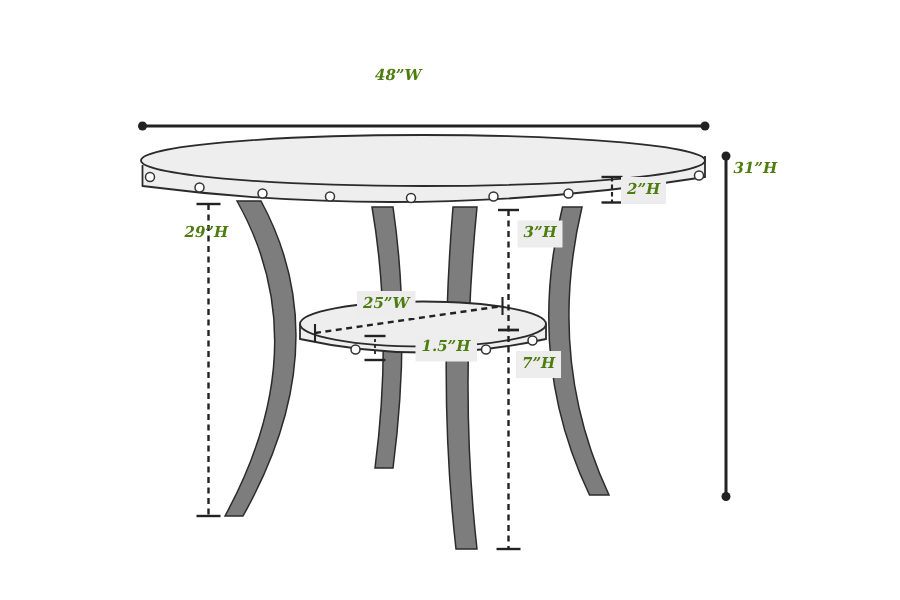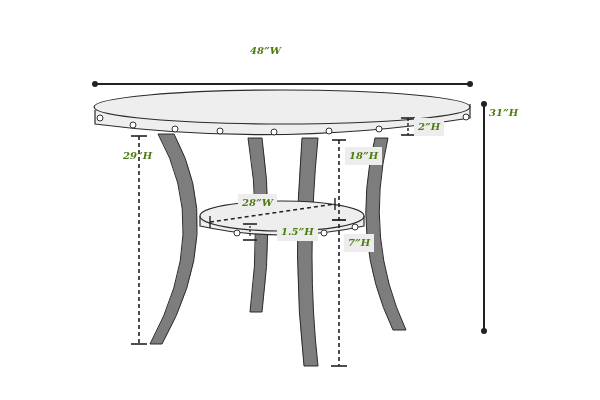--- a/index.html
+++ b/index.html
@@ -83,17 +83,17 @@
       <line x1="243" y1="224" x2="257" y2="224" stroke="#222" stroke-width="1.6"></line>
       <line x1="243" y1="240" x2="257" y2="240" stroke="#222" stroke-width="1.6"></line>
       <line x1="250" y1="226" x2="250" y2="238" stroke="#222" stroke-width="1.2" stroke-dasharray="2,2"></line>
     </g>
   </svg>
 
   <div class="label" style="left:250px;top:42px;">48”W</div>
   <div class="label" style="left:489px;top:104px;">31”H</div>
   <div class="label bg" style="left:414px;top:118px;">2”H</div>
   <div class="label" style="left:83px;top:147px;margin-left:40px;">29”H</div>
-  <div class="label bg" style="left:345px;top:147px;">18”H</div>
-  <div class="label bg" style="left:238px;top:194px;">28”W</div>
+  <div class="label bg" style="left:345px;top:147px;">3”H</div>
+  <div class="label bg" style="left:238px;top:194px;">25”W</div>
   <div class="label bg" style="left:277px;top:223px;">1.5”H</div>
   <div class="label bg" style="left:344px;top:234px;">7”H</div>
 </div>
 
 </body></html>

